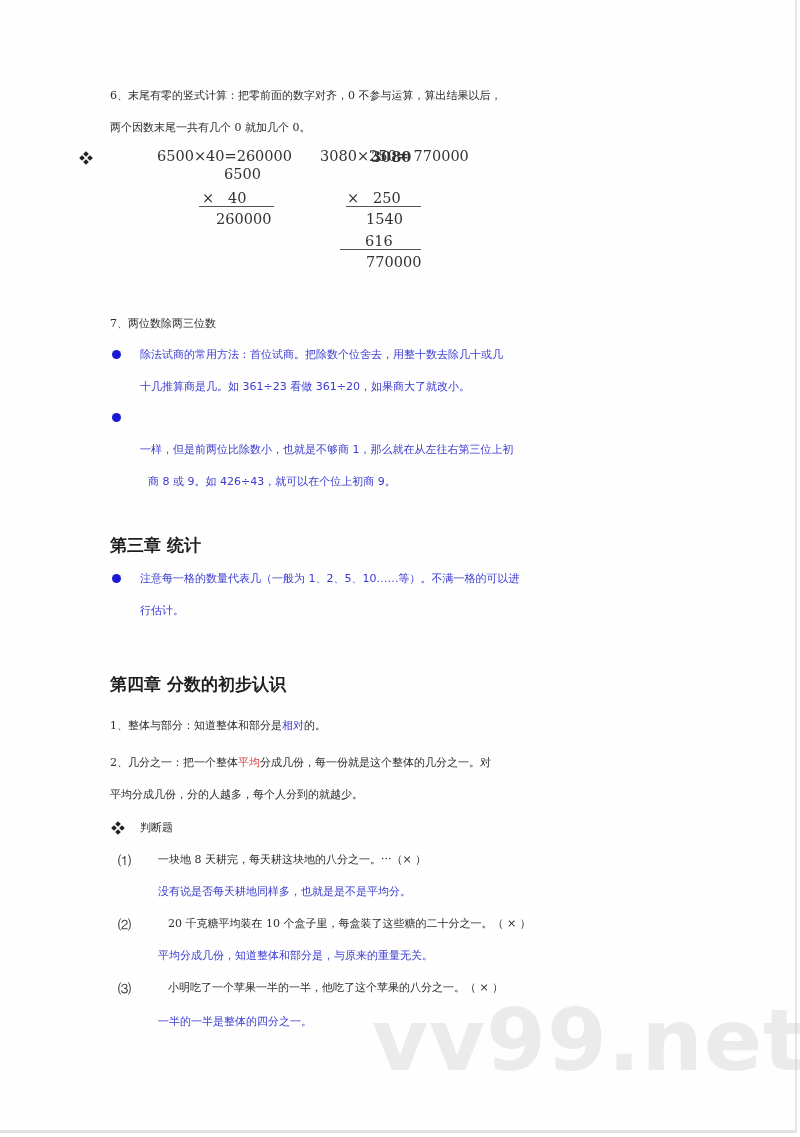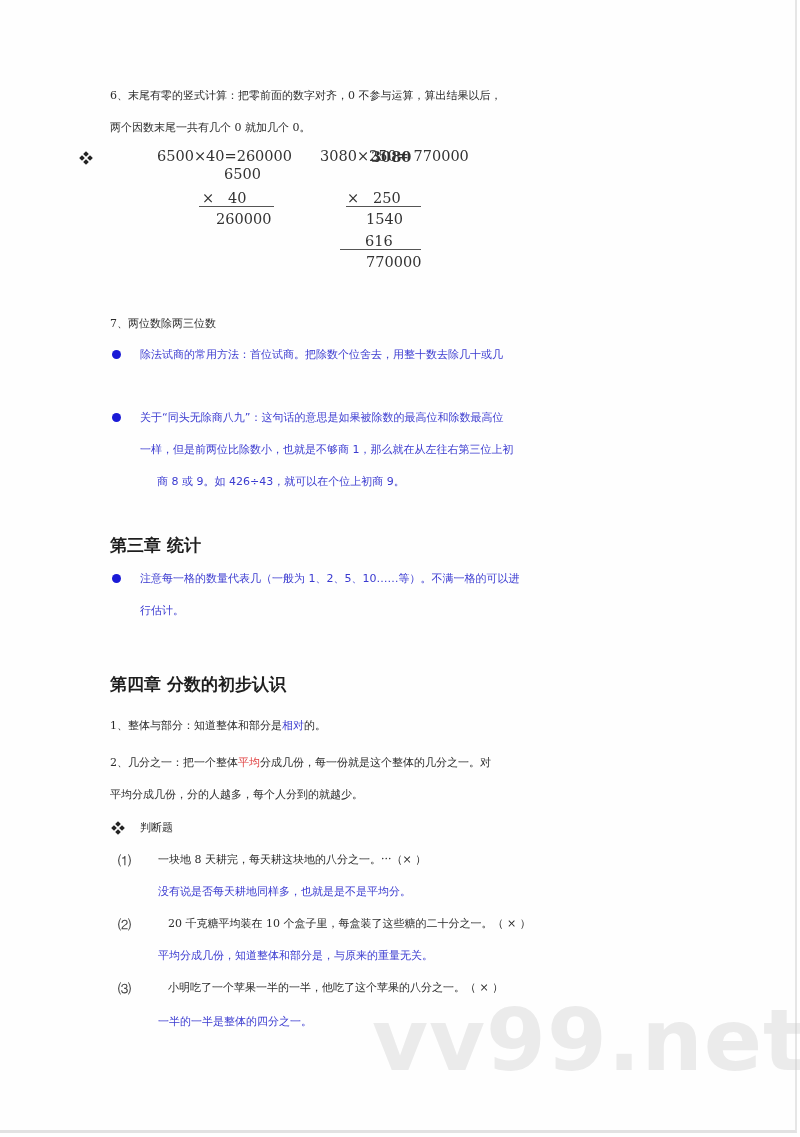--- a/index.html
+++ b/index.html
@@ -74,25 +74,25 @@
     <div class="abs calc" style="left:366px; top:211px;">1540</div>
     <div class="abs calc" style="left:365px; top:233px;">616</div>
     <div class="rule" style="left:340px; top:249px; width:81px;"></div>
     <div class="abs calc" style="left:366px; top:254px;">770000</div>
   </div>
 
   <div class="abs p" style="left:110px; top:314px;">7、两位数除两三位数</div>
 
   <div class="bullet-dot" style="left:112px; top:350px;"></div>
   <div class="abs p blue" style="left:140px; top:345px;">除法试商的常用方法：首位试商。把除数个位舍去，用整十数去除几十或几</div>
+  <div class="abs p blue" style="left:140px; top:377px;">十几推算商是几。如 361÷23 看做 361÷20，如果商大了就改小。</div>
 
   <div class="bullet-dot" style="left:112px; top:413px;"></div>
-  <div class="abs p blue" style="left:140px; top:408px;">关于“同头无除商八九”：这句话的意思是如果被除数的最高位和除数最高位</div>
   <div class="abs p blue" style="left:140px; top:440px;">一样，但是前两位比除数小，也就是不够商 1，那么就在从左往右第三位上初</div>
-  <div class="abs p blue" style="left:157px; top:472px;">商 8 或 9。如 426÷43，就可以在个位上初商 9。</div>
+  <div class="abs p blue" style="left:148px; top:472px;">商 8 或 9。如 426÷43，就可以在个位上初商 9。</div>
 
   <div class="abs h2" style="left:110px; top:534px;">第三章  统计</div>
   <div class="bullet-dot" style="left:112px; top:574px;"></div>
   <div class="abs p blue" style="left:140px; top:569px;">注意每一格的数量代表几（一般为 1、2、5、10……等）。不满一格的可以进</div>
   <div class="abs p blue" style="left:140px; top:601px;">行估计。</div>
 
   <div class="abs h2" style="left:110px; top:673px;">第四章  分数的初步认识</div>
 
   <div class="abs p" style="left:110px; top:716px;">
     <span>1、整体与部分：知道整体和部分是</span><span class="blue-inline">相对</span><span>的。</span>

